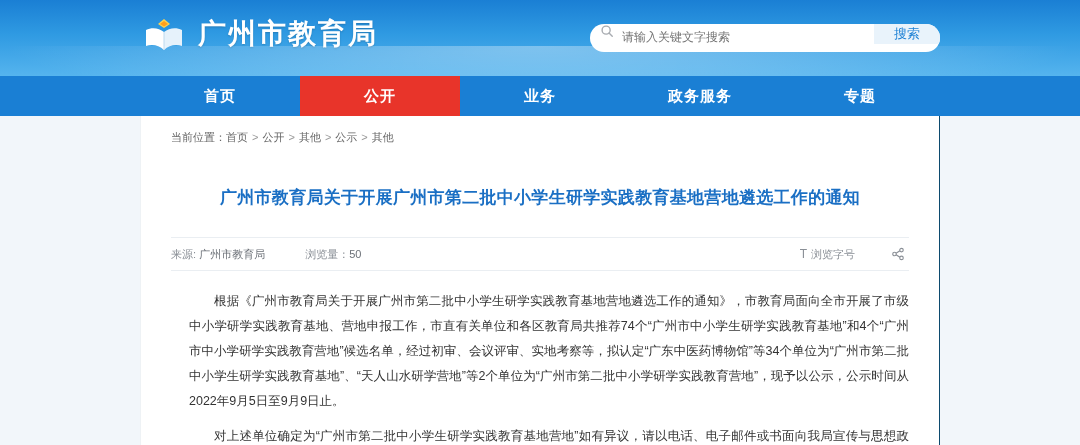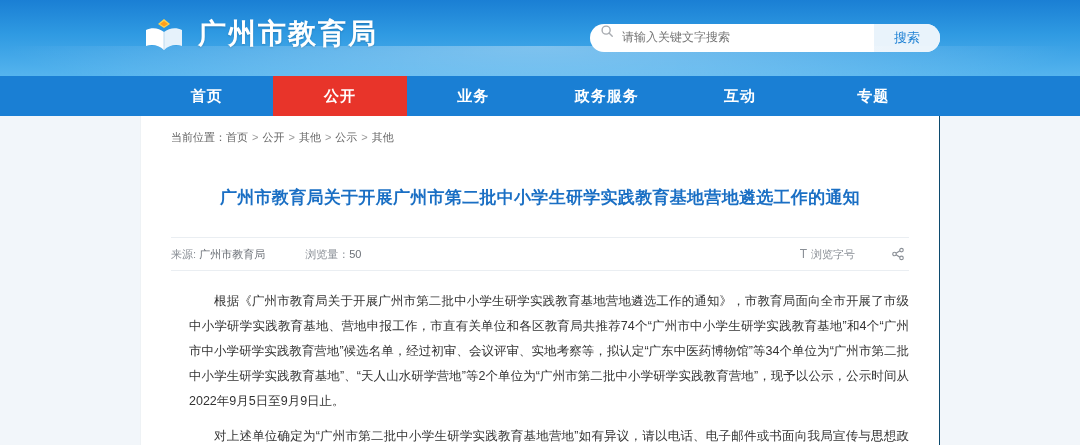--- a/index.html
+++ b/index.html
@@ -79,21 +79,21 @@
     flex: 1 1 auto;
     height: 26px;
     font-size: 12px;
     color: #888;
     padding-left: 8px;
     background: transparent;
     font-family: "Liberation Sans", sans-serif;
   }
   .search-btn {
     width: 66px;
-    height: 28px;
+    height: 20px;
     border: none;
     background: #e9f3fb;
     color: #1a7fd4;
     font-size: 13px;
     cursor: pointer;
     font-family: "Liberation Sans", sans-serif;
   }
   
   .nav {
     display: flex;
@@ -216,21 +216,20 @@
         </div>
       </div>
     </div>
 
     <div class="nav-row">
       <div class="nav">
         <div class="nav-item">首页</div>
         <div class="nav-item active">公开</div>
         <div class="nav-item">业务</div>
         <div class="nav-item">政务服务</div>
-        <div class="nav-item">互动</div>
         <div class="nav-item">专题</div>
       </div>
     </div>
 
     <div class="content">
 
       <div class="breadcrumb">
         <span>当前位置：</span><a href="#">首页</a><span class="sep">&gt;</span><a href="#">公开</a><span class="sep">&gt;</span><a href="#">其他</a><span class="sep">&gt;</span><a href="#">公示</a><span class="sep">&gt;</span><a href="#">其他</a>
       </div>
 

